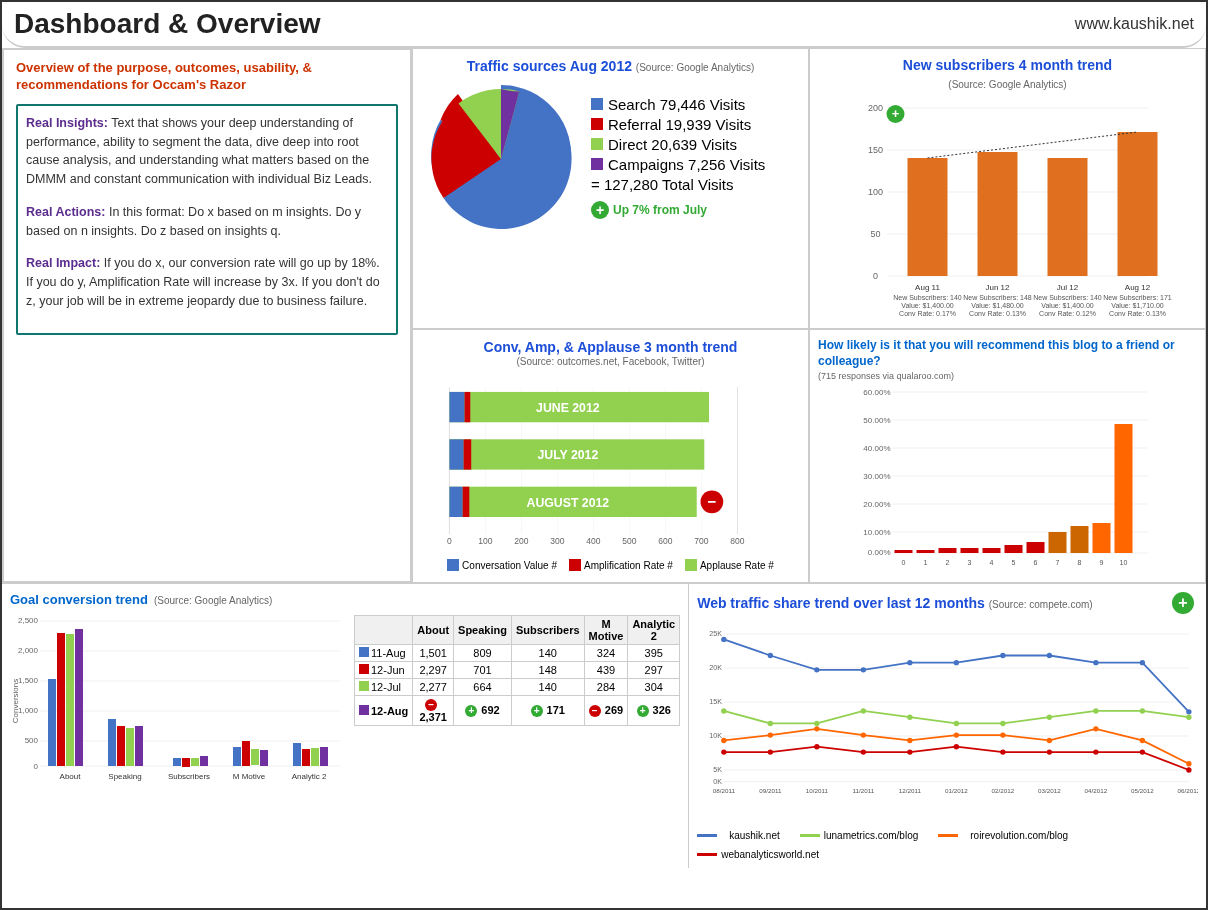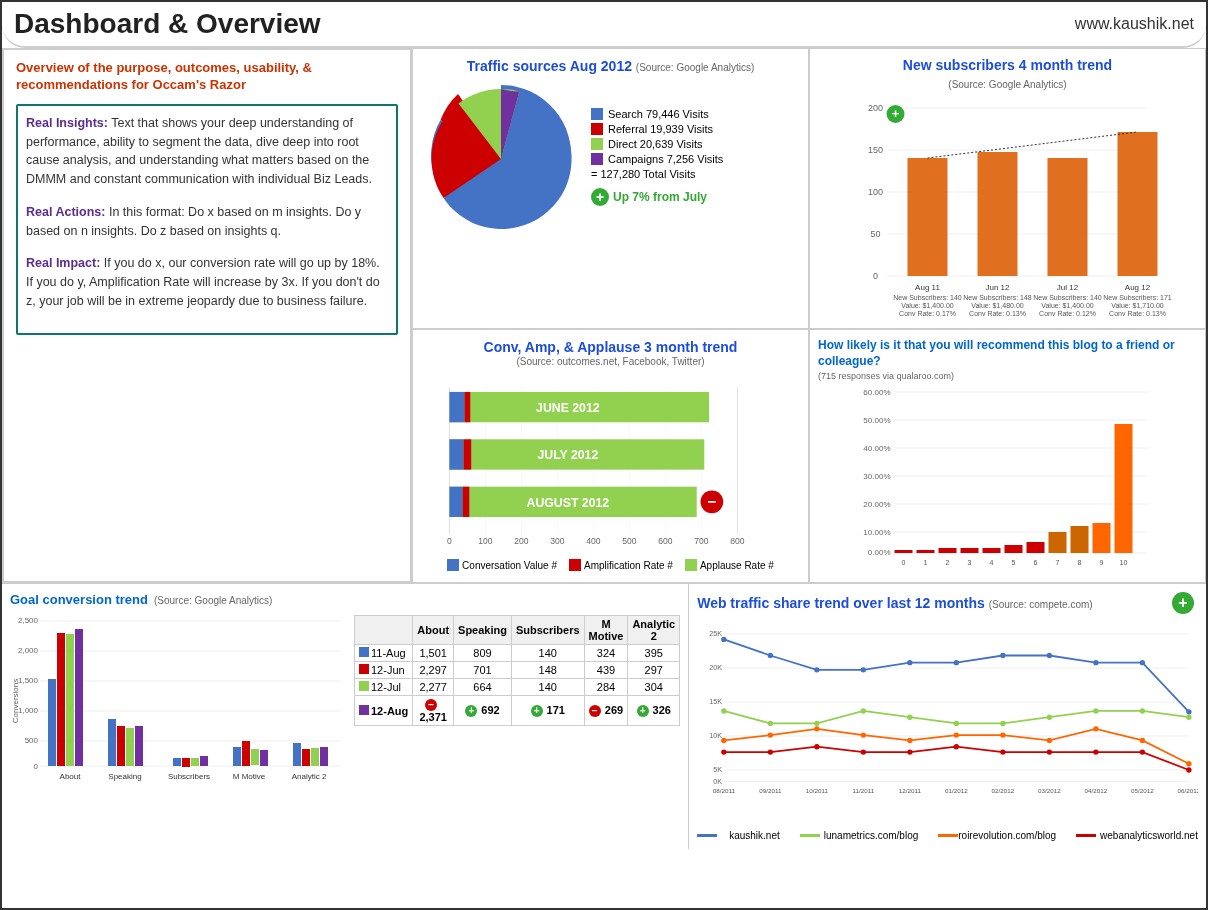--- a/index.html
+++ b/index.html
@@ -125,21 +125,21 @@
       align-items: center;
       gap: 10px;
     }
     .pie-container {
       flex-shrink: 0;
     }
     .legend-item {
       display: flex;
       align-items: center;
       gap: 5px;
-      font-size: 11px;
+      font-size: 15px;
       margin-bottom: 3px;
     }
     .legend-dot {
       width: 12px;
       height: 12px;
       flex-shrink: 0;
     }
     .green-circle {
       display: inline-block;
       width: 18px;
@@ -655,21 +655,21 @@
     
     <div style="display:flex; flex-wrap:wrap; gap:8px 20px; font-size:10px; margin-top:2px;">
       <div style="display:flex;align-items:center;gap:12px;">
         <div style="width:20px;height:3px;background:#4472c4;"></div>
         <span>kaushik.net</span>
       </div>
       <div style="display:flex;align-items:center;gap:4px;">
         <div style="width:20px;height:3px;background:#92d050;"></div>
         <span>lunametrics.com/blog</span>
       </div>
-      <div style="display:flex;align-items:center;gap:0;">
+      <div style="display:flex;align-items:center;gap:12px;">
         <div style="width:20px;height:3px;background:#ff6600;"></div>
         <span>roirevolution.com/blog</span>
       </div>
       <div style="display:flex;align-items:center;gap:4px;">
         <div style="width:20px;height:3px;background:#cc0000;"></div>
         <span>webanalyticsworld.net</span>
       </div>
     </div>
   </div>
 

